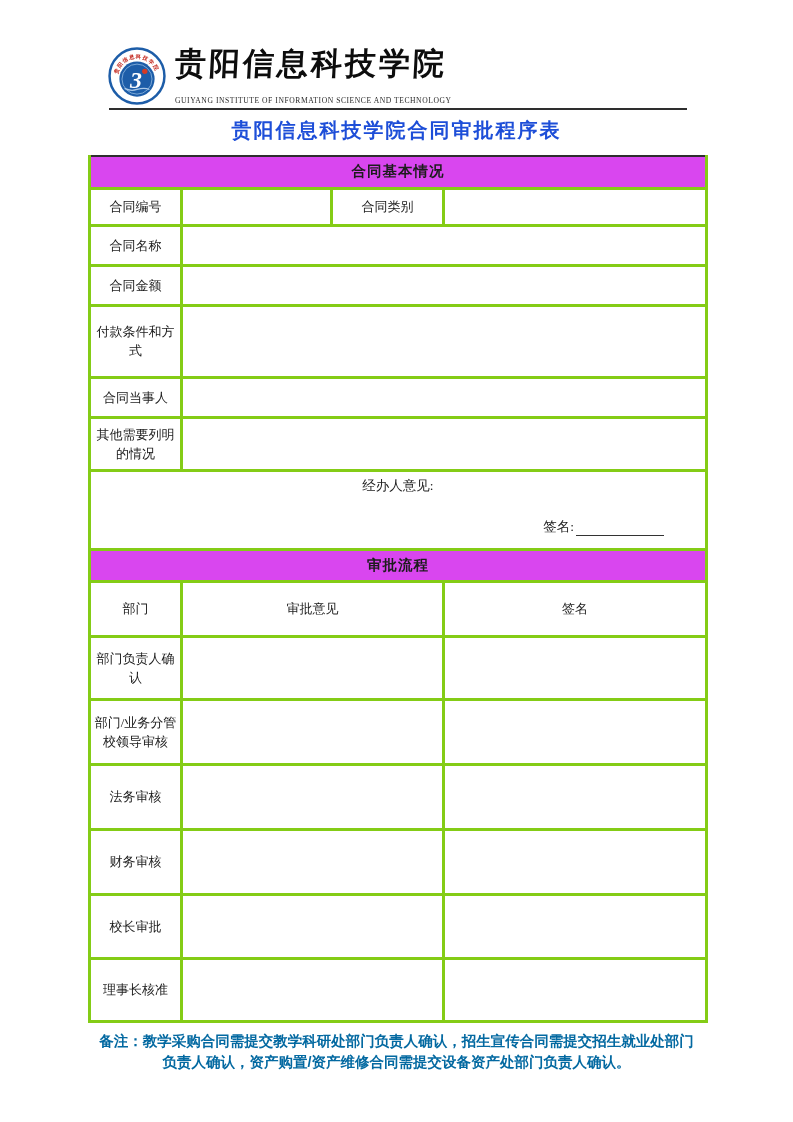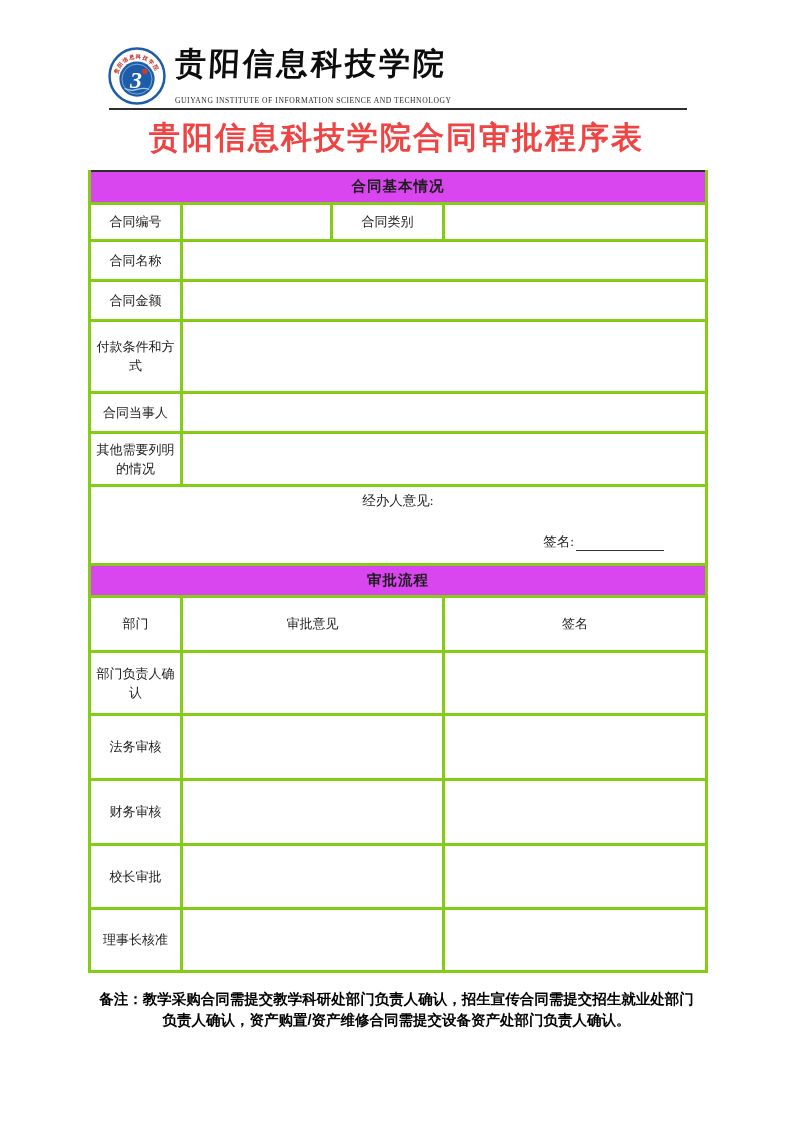--- a/index.html
+++ b/index.html
@@ -47,23 +47,23 @@
     border-top: 2px solid #2e2e2e;
     margin: 2px 18px 0 21px;
   }
 
   
   .page-title {
     margin-top: 7px;
     text-align: center;
     font-family: "Liberation Sans", sans-serif;
     font-weight: bold;
-    font-size: 31px;
+    font-size: 20px;
     letter-spacing: 2px;
-    color: #ef4444;
+    color: #1d4ed8;
     white-space: nowrap;
   }
 
   
   table.form {
     margin-top: 11px;
     width: 617px;
     border-collapse: collapse;
     table-layout: fixed;
     border: 2px solid #2e2e2e;
@@ -108,26 +108,26 @@
   .signature-line {
     display: inline-block;
     width: 88px;
     border-bottom: 1.5px solid #333;
     height: 13px;
     margin-left: 2px;
   }
 
   
   .footnote {
-    margin-top: 16px;
+    margin-top: 8px;
     font-family: "Liberation Sans", sans-serif;
     font-weight: bold;
     font-size: 14.5px;
     line-height: 21.5px;
-    color: #000000;
+    color: #0369a1;
     text-align: center;
   }
 </style>
 </head>
 <body>
 
 <div class="content">
 
   <div class="org-header">
     <svg class="emblem" viewBox="0 0 56 56" xmlns="http://www.w3.org/2000/svg">
@@ -221,20 +221,25 @@
       <td colspan="2">审批意见</td>
       <td>签名</td>
     </tr>
 
     <tr style="height:63px">
       <td class="label">部门负责人确认</td>
       <td colspan="2"></td>
       <td></td>
     </tr>
 
+    <tr style="height:65px">
+      <td class="label">部门/业务分管校领导审核</td>
+      <td colspan="2"></td>
+      <td></td>
+    </tr>
 
     <tr style="height:65px">
       <td class="label">法务审核</td>
       <td colspan="2"></td>
       <td></td>
     </tr>
 
     <tr style="height:65px">
       <td class="label">财务审核</td>
       <td colspan="2"></td>

